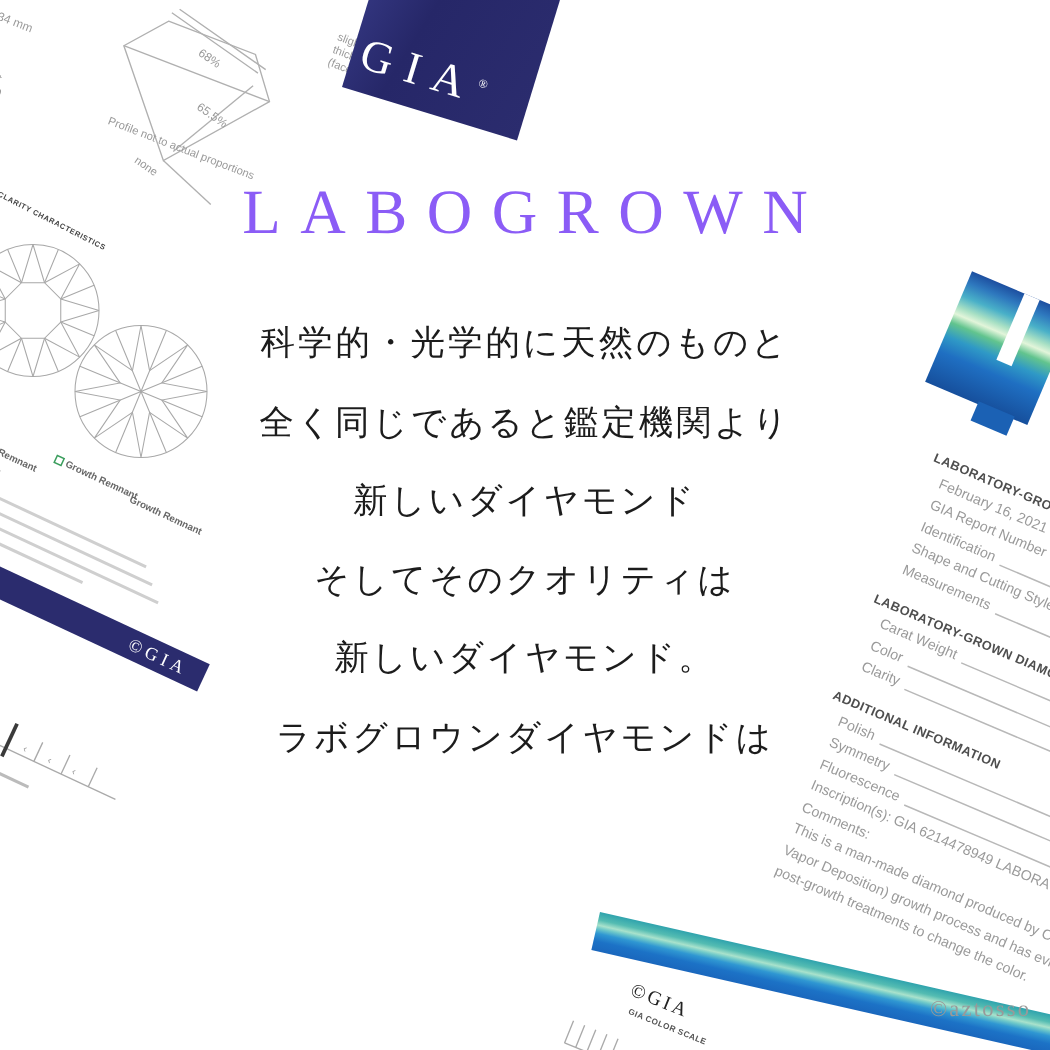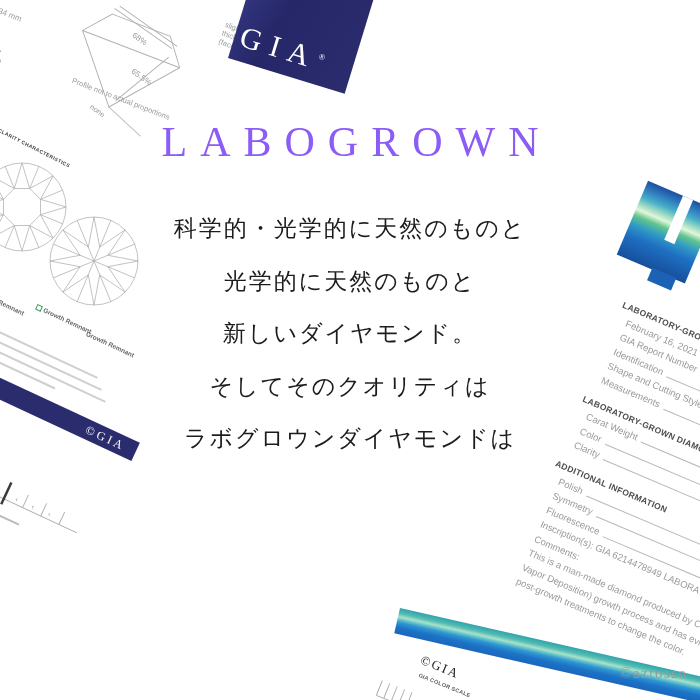--- a/index.html
+++ b/index.html
@@ -145,23 +145,24 @@
     <text x="80" y="23" font-size="7" fill="#999">‹</text>
     <text x="98" y="23" font-size="7" fill="#999">‹</text>
     <text x="116" y="23" font-size="7" fill="#999">‹</text>
     <rect x="60" y="42" width="34" height="2" fill="#bbbbbb"></rect>
   </svg>
 
   <div class="abs title">LABOGROWN</div>
 
   <div class="abs jp">
     <div>科学的・光学的に天然のものと</div>
-    <div>光学的に天然のものと</div>
+    <div>全く同じであると鑑定機関より</div>
+    <div>新しいダイヤモンド</div>
+    <div>そしてそのクオリティは</div>
     <div>新しいダイヤモンド。</div>
-    <div>そしてそのクオリティは</div>
     <div>ラボグロウンダイヤモンドは</div>
   </div>
 
   <svg class="abs" style="left:612px;top:185px;" width="112" height="135">
     <defs>
       <linearGradient id="lgrad" x1="0" y1="0" x2="0" y2="1">
         <stop offset="0" stop-color="#1d4fa0"></stop>
         <stop offset="0.10" stop-color="#2e78be"></stop>
         <stop offset="0.22" stop-color="#49b0c8"></stop>
         <stop offset="0.32" stop-color="#a8e0c4"></stop>

